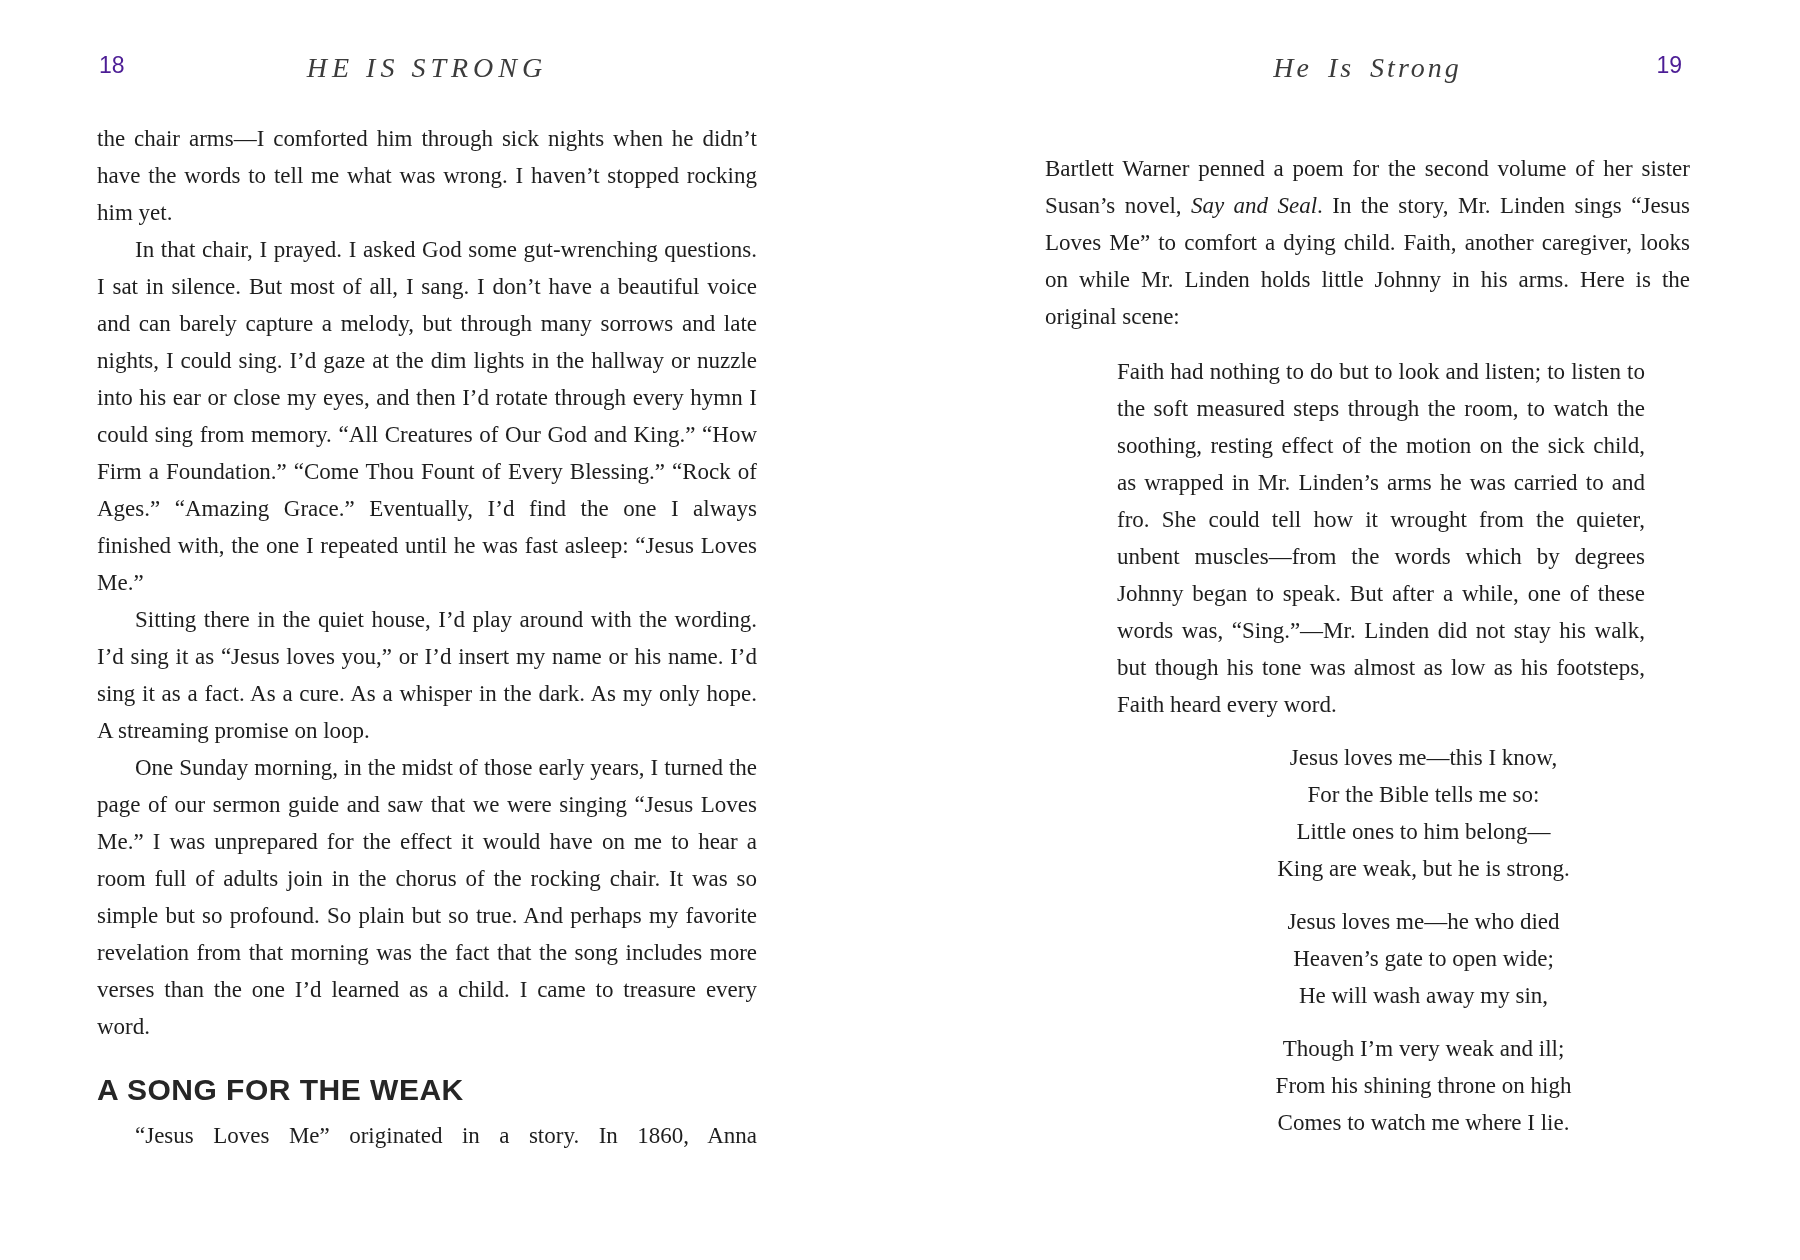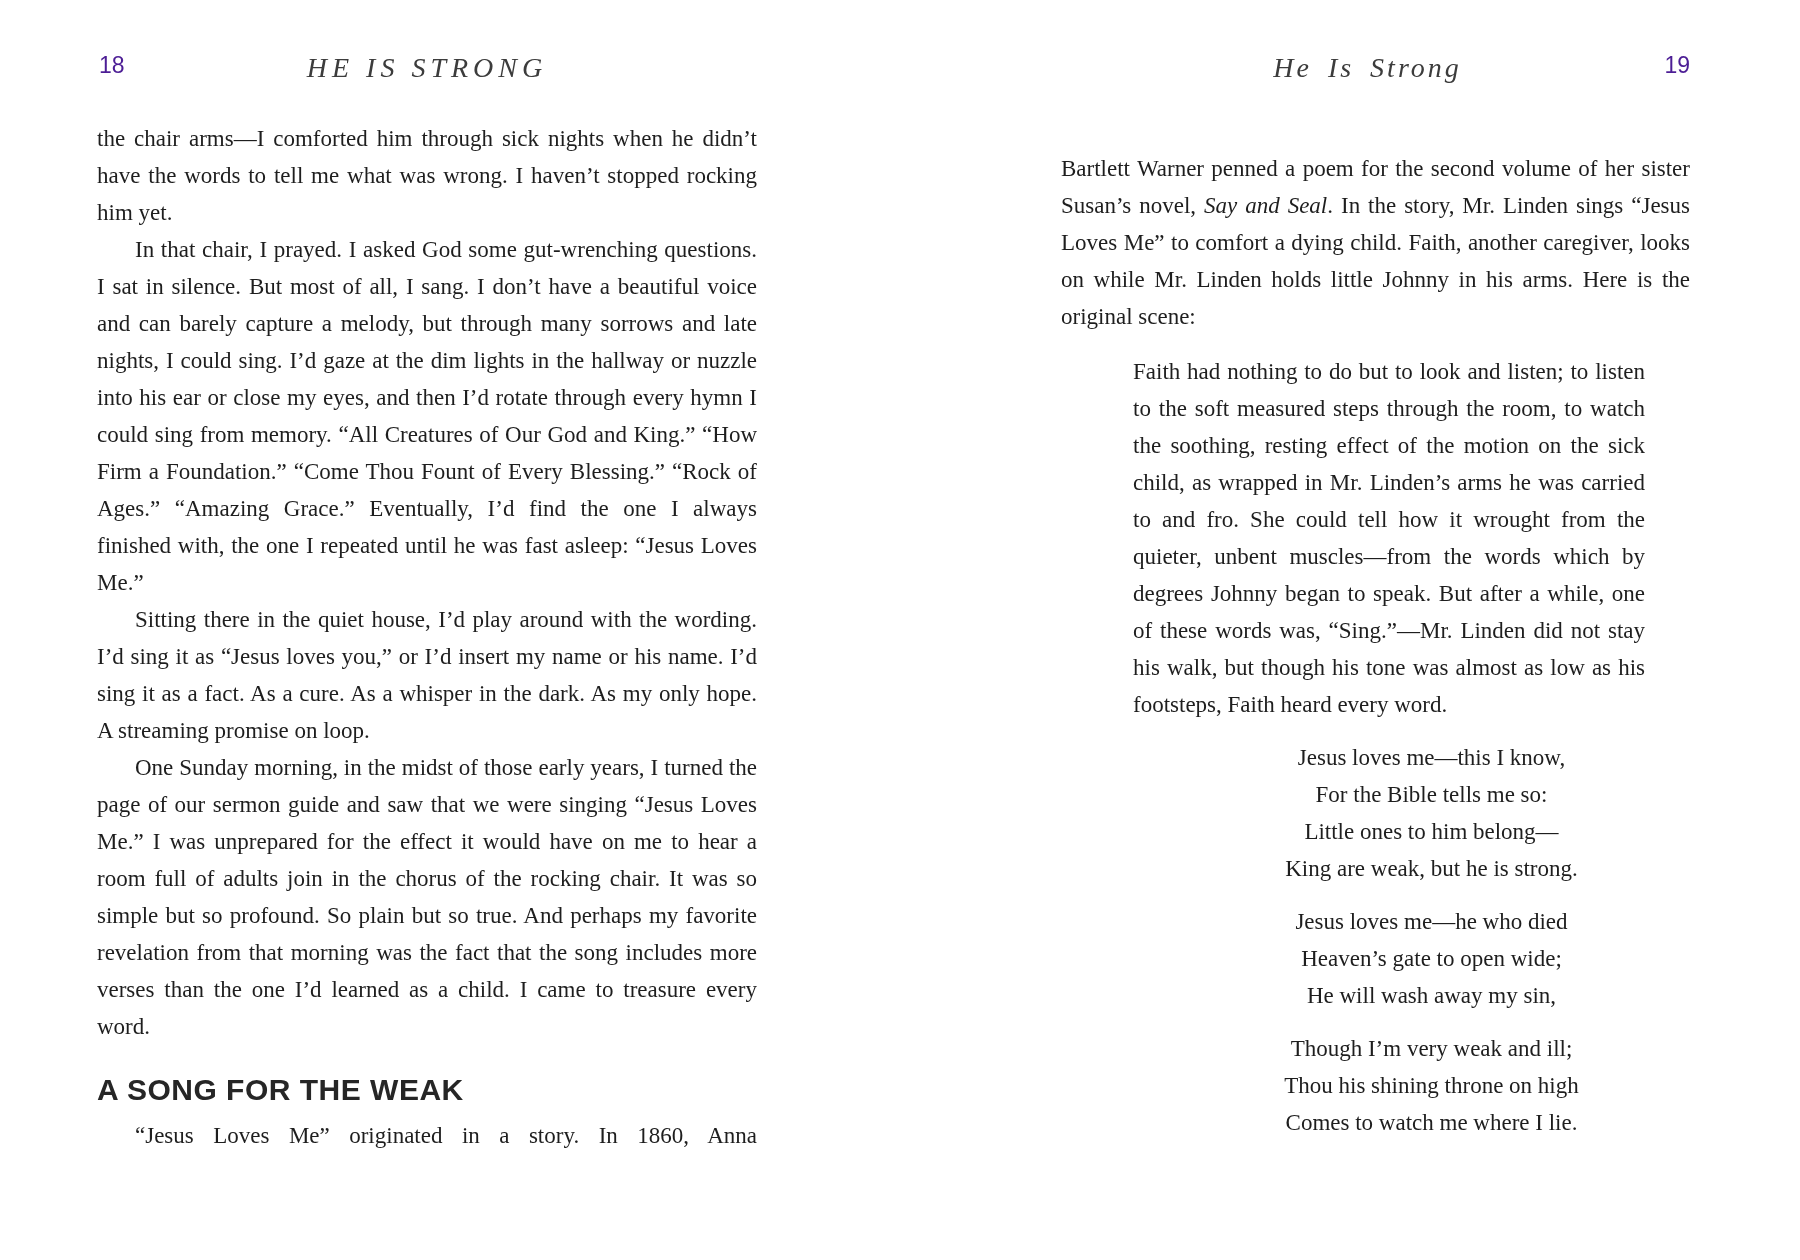--- a/index.html
+++ b/index.html
@@ -20,25 +20,25 @@
     display: block; text-align: center;
     font-style: italic; font-size: 28px; color: #3c3c3c;
   }
   .running-head.caps { letter-spacing: 5px; }
   .running-head.tc   { letter-spacing: 3px; word-spacing: 6px; }
   .page-num {
     font-family: Liberation Sans, sans-serif;
     font-size: 23px; color: #4c1d95; font-style: normal;
   }
   .num-left  { position: absolute; left: 2px; top: 0; }
-  .num-right { position: absolute; right: 0;  top: 0; }
+  .num-right { position: absolute; right: 8px;  top: 0; }
 
   .body-text { font-size: 23px; line-height: 37px; text-align: justify; }
   .page-left  .body-text { margin-top: 36px; }
-  .page-right .body-text { margin-top: 66px; margin-left: 16px; }
+  .page-right .body-text { margin-top: 66px; }
 
   .para { margin: 0; text-indent: 38px; }
   .para.no-indent { text-indent: 0; }
   .para.force-justify { text-align-last: justify; }
 
   .section-heading {
     font-family: "Liberation Sans", sans-serif;
     font-weight: 700; font-size: 30px; line-height: 34px;
     letter-spacing: 0.5px; color: #262626;
     margin: 28px 0 10px 0; text-align: left;
@@ -89,20 +89,20 @@
           <div class="poem-line">Little ones to him belong—</div>
           <div class="poem-line">King are weak, but he is strong.</div>
         </div>
         <div class="stanza">
           <div class="poem-line">Jesus loves me—he who died</div>
           <div class="poem-line">Heaven’s gate to open wide;</div>
           <div class="poem-line">He will wash away my sin,</div>
         </div>
         <div class="stanza">
           <div class="poem-line">Though I’m very weak and ill;</div>
-          <div class="poem-line">Thou his shining throne on high</div>
+          <div class="poem-line">From his shining throne on high</div>
           <div class="poem-line">Comes to watch me where I lie.</div>
         </div>
       </div>
     </div>
   </section>
 
 </div>
 
 </body></html>

